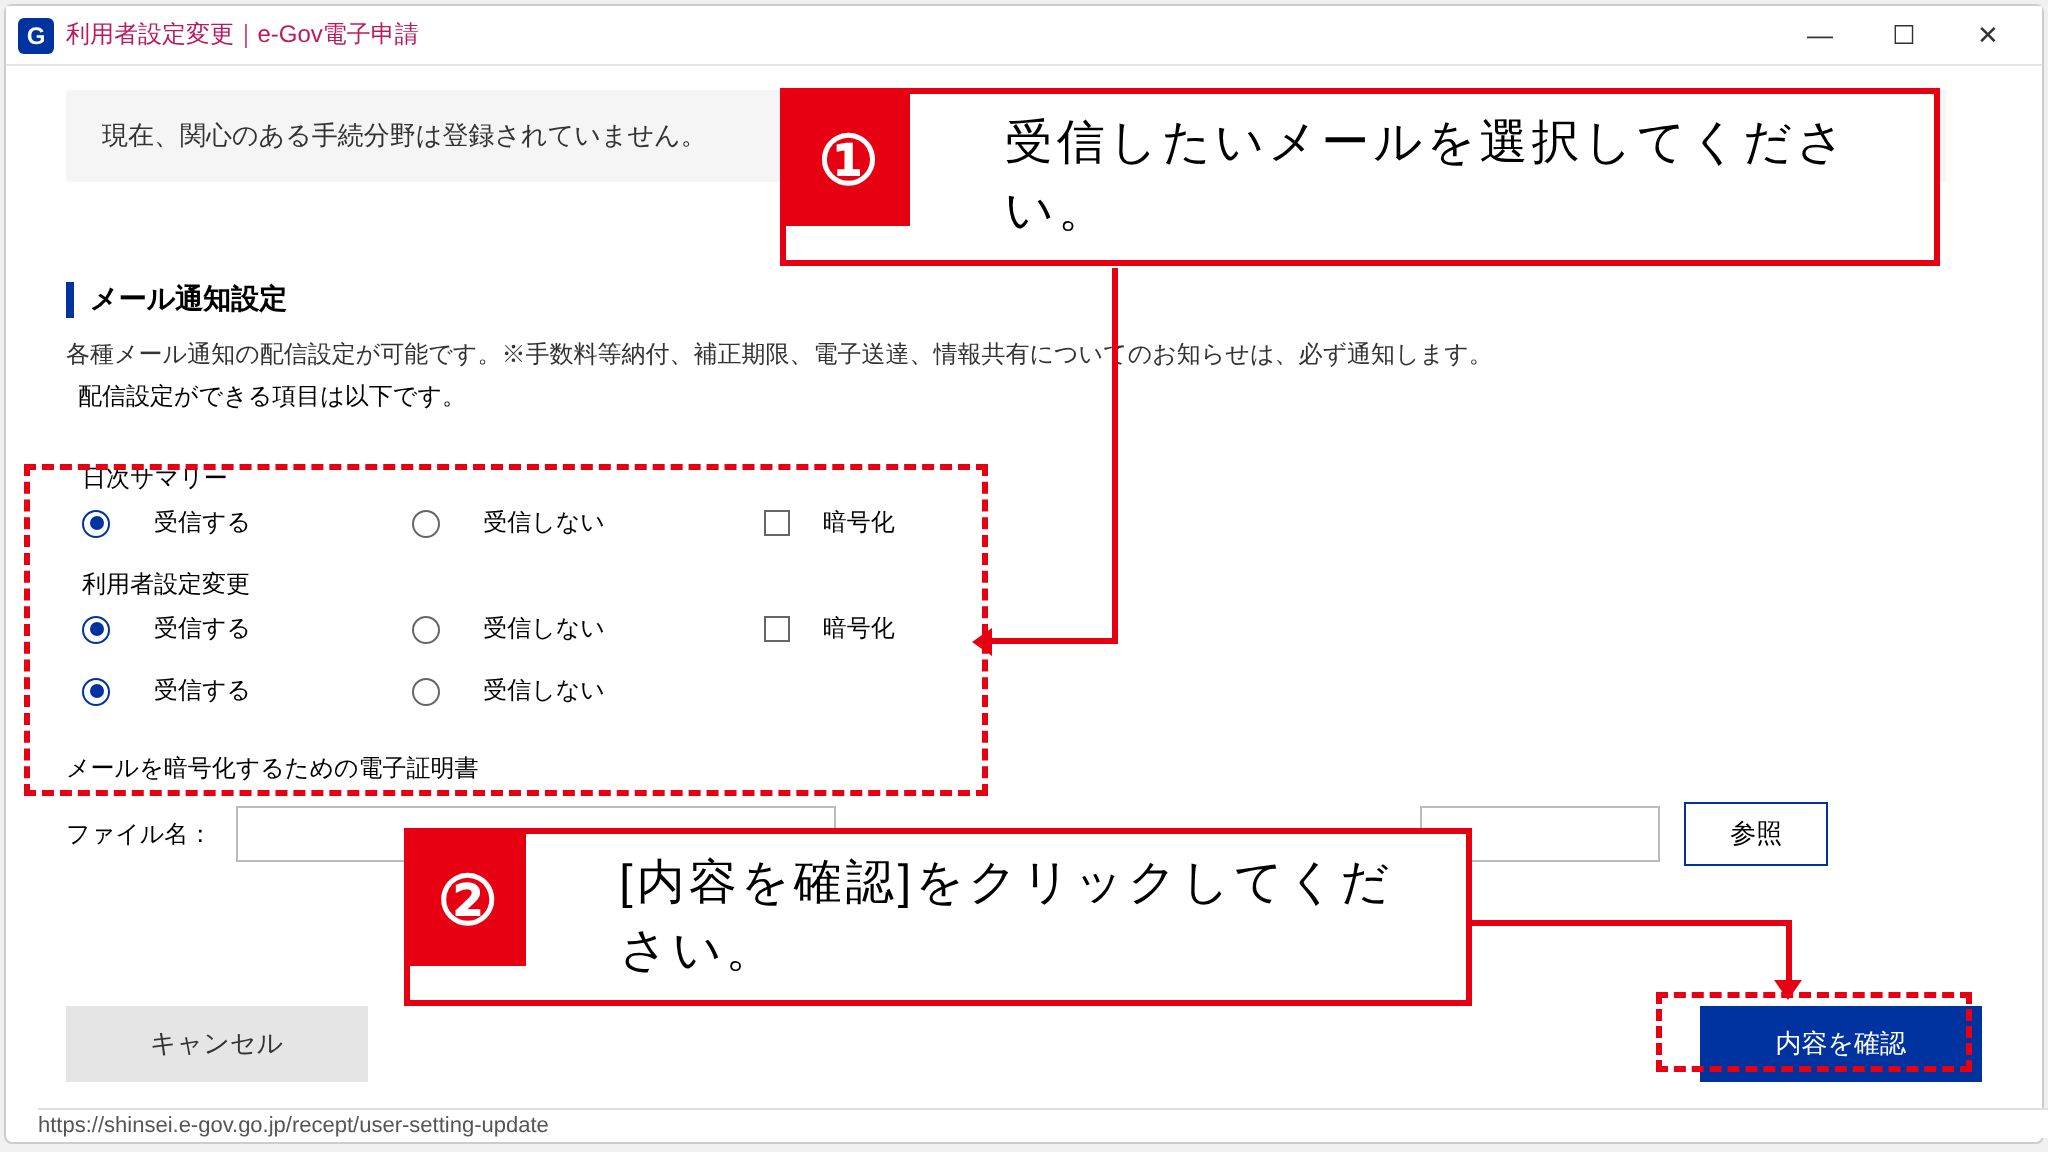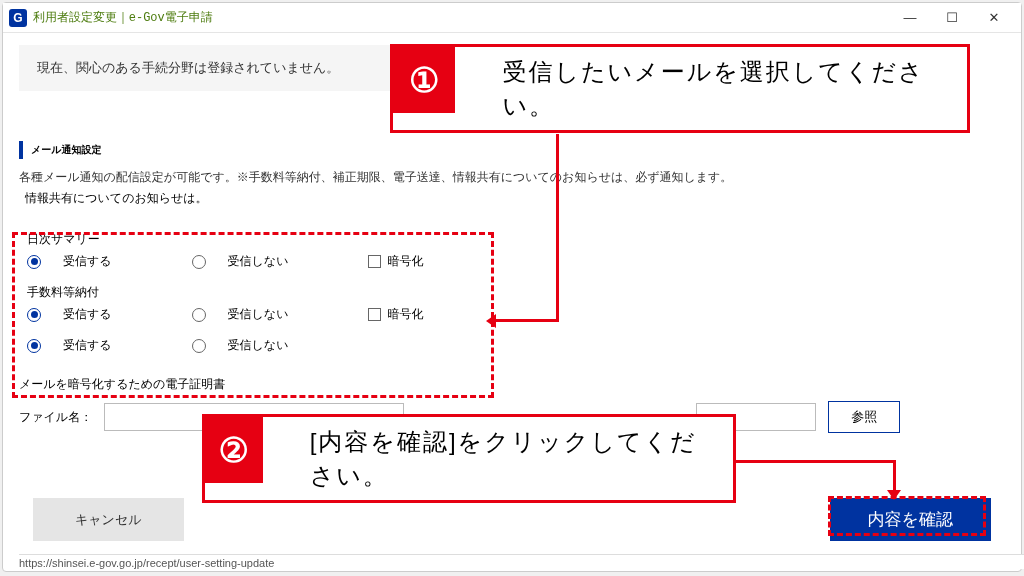--- a/index.html
+++ b/index.html
@@ -37,48 +37,48 @@
     background: #0033a0;
     color: #fff;
     font-weight: bold;
     font-size: 12px;
     border-radius: 3px;
     display: flex;
     align-items: center;
     justify-content: center;
     margin-right: 6px;
   }
-  .title-text { font-size: 12px; color: #4d7c0f; font-family: Liberation Mono, monospace; }
+  .title-text { font-size: 12px; color: #be185d; }
   .win-controls {
     margin-left: auto;
     display: flex;
   }
   .win-btn {
     width: 42px;
     height: 28px;
     display: flex;
     align-items: center;
     justify-content: center;
     color: #333;
     font-size: 13px;
   }
-  .content { flex: 1; position: relative; padding: 0 16px; }
+  .content { flex: 1; position: relative; padding: 0 30px; }
   .notice-box {
     background: #f5f5f5;
     padding: 14px 18px;
     margin-top: 12px;
     color: #333;
     width: 940px;
   }
   .section-header {
     margin-top: 50px;
     display: flex;
     align-items: center;
     font-weight: bold;
-    font-size: 10px;
+    font-size: 14px;
   }
   .section-header::before {
     content: "";
     width: 4px;
     height: 18px;
     background: #0033a0;
     margin-right: 8px;
   }
   .section-desc { margin-top: 10px; font-size: 12px; color: #333; }
   .section-desc2 { margin-top: 4px; margin-left: 6px; font-size: 12px; }
@@ -92,21 +92,21 @@
   .opt-row { display: flex; align-items: center; gap: 80px; }
   .radio { display: flex; align-items: center; gap: 22px; font-size: 12px; }
   .radio-dot {
     width: 14px; height: 14px; border: 1.5px solid #666; border-radius: 50%;
     display: flex; align-items: center; justify-content: center;
   }
   .radio-dot.sel { border-color: #0033a0; }
   .radio-dot.sel::after {
     content: ""; width: 7px; height: 7px; background: #0033a0; border-radius: 50%;
   }
-  .chk { display: flex; align-items: center; gap: 6px; font-size: 12px; text-align: center; }
+  .chk { display: flex; align-items: center; gap: 16px; font-size: 12px; text-align: center; }
   .chk-box { width: 13px; height: 13px; border: 1.5px solid #666; }
   .cert-label { margin-top: 10px; font-size: 12px; }
   .file-row { display: flex; align-items: center; margin-top: 8px; gap: 12px; }
   .file-label { font-size: 12px; min-width: 70px; }
   .file-input {
     flex: 0 0 300px;
     height: 28px;
     border: 1px solid #bbb;
     background: #fff;
   }
@@ -136,21 +136,21 @@
     border: none;
     padding: 10px 42px;
     font-size: 13px;
     color: #333;
   }
   .confirm-btn {
     background: #0033a0;
     color: #fff;
     border: none;
     padding: 10px 38px;
-    font-size: 17px;
+    font-size: 13px;
   }
   .status-bar {
     position: absolute;
     bottom: 2px;
     left: 16px;
     font-size: 11px;
     color: #555;
     border-top: 1px solid #ddd;
     width: 100%;
     padding-top: 2px;
@@ -234,21 +234,21 @@
       <div class="win-btn">☐</div>
       <div class="win-btn">✕</div>
     </div>
   </div>
 
   <div class="content">
     <div class="notice-box">現在、関心のある手続分野は登録されていません。</div>
 
     <div class="section-header">メール通知設定</div>
     <div class="section-desc">各種メール通知の配信設定が可能です。※手数料等納付、補正期限、電子送達、情報共有についてのお知らせは、必ず通知します。</div>
-    <div class="section-desc2">情報共有についてのお知らせは。</div>
+    <div class="section-desc2">配信設定ができる項目は以下です。</div>
 
     <div class="options-area">
 
       <div class="opt-group">
         <div class="opt-title">日次サマリー</div>
         <div class="opt-row">
           <div class="radio">
             <span class="radio-dot sel"></span>
             <span>受信する</span>
           </div>
@@ -257,21 +257,21 @@
             <span>受信しない</span>
           </div>
           <div class="chk">
             <span class="chk-box"></span>
             <span>暗号化</span>
           </div>
         </div>
       </div>
 
       <div class="opt-group">
-        <div class="opt-title">手数料等納付</div>
+        <div class="opt-title">利用者設定変更</div>
         <div class="opt-row">
           <div class="radio">
             <span class="radio-dot sel"></span>
             <span>受信する</span>
           </div>
           <div class="radio">
             <span class="radio-dot"></span>
             <span>受信しない</span>
           </div>
           <div class="chk">

